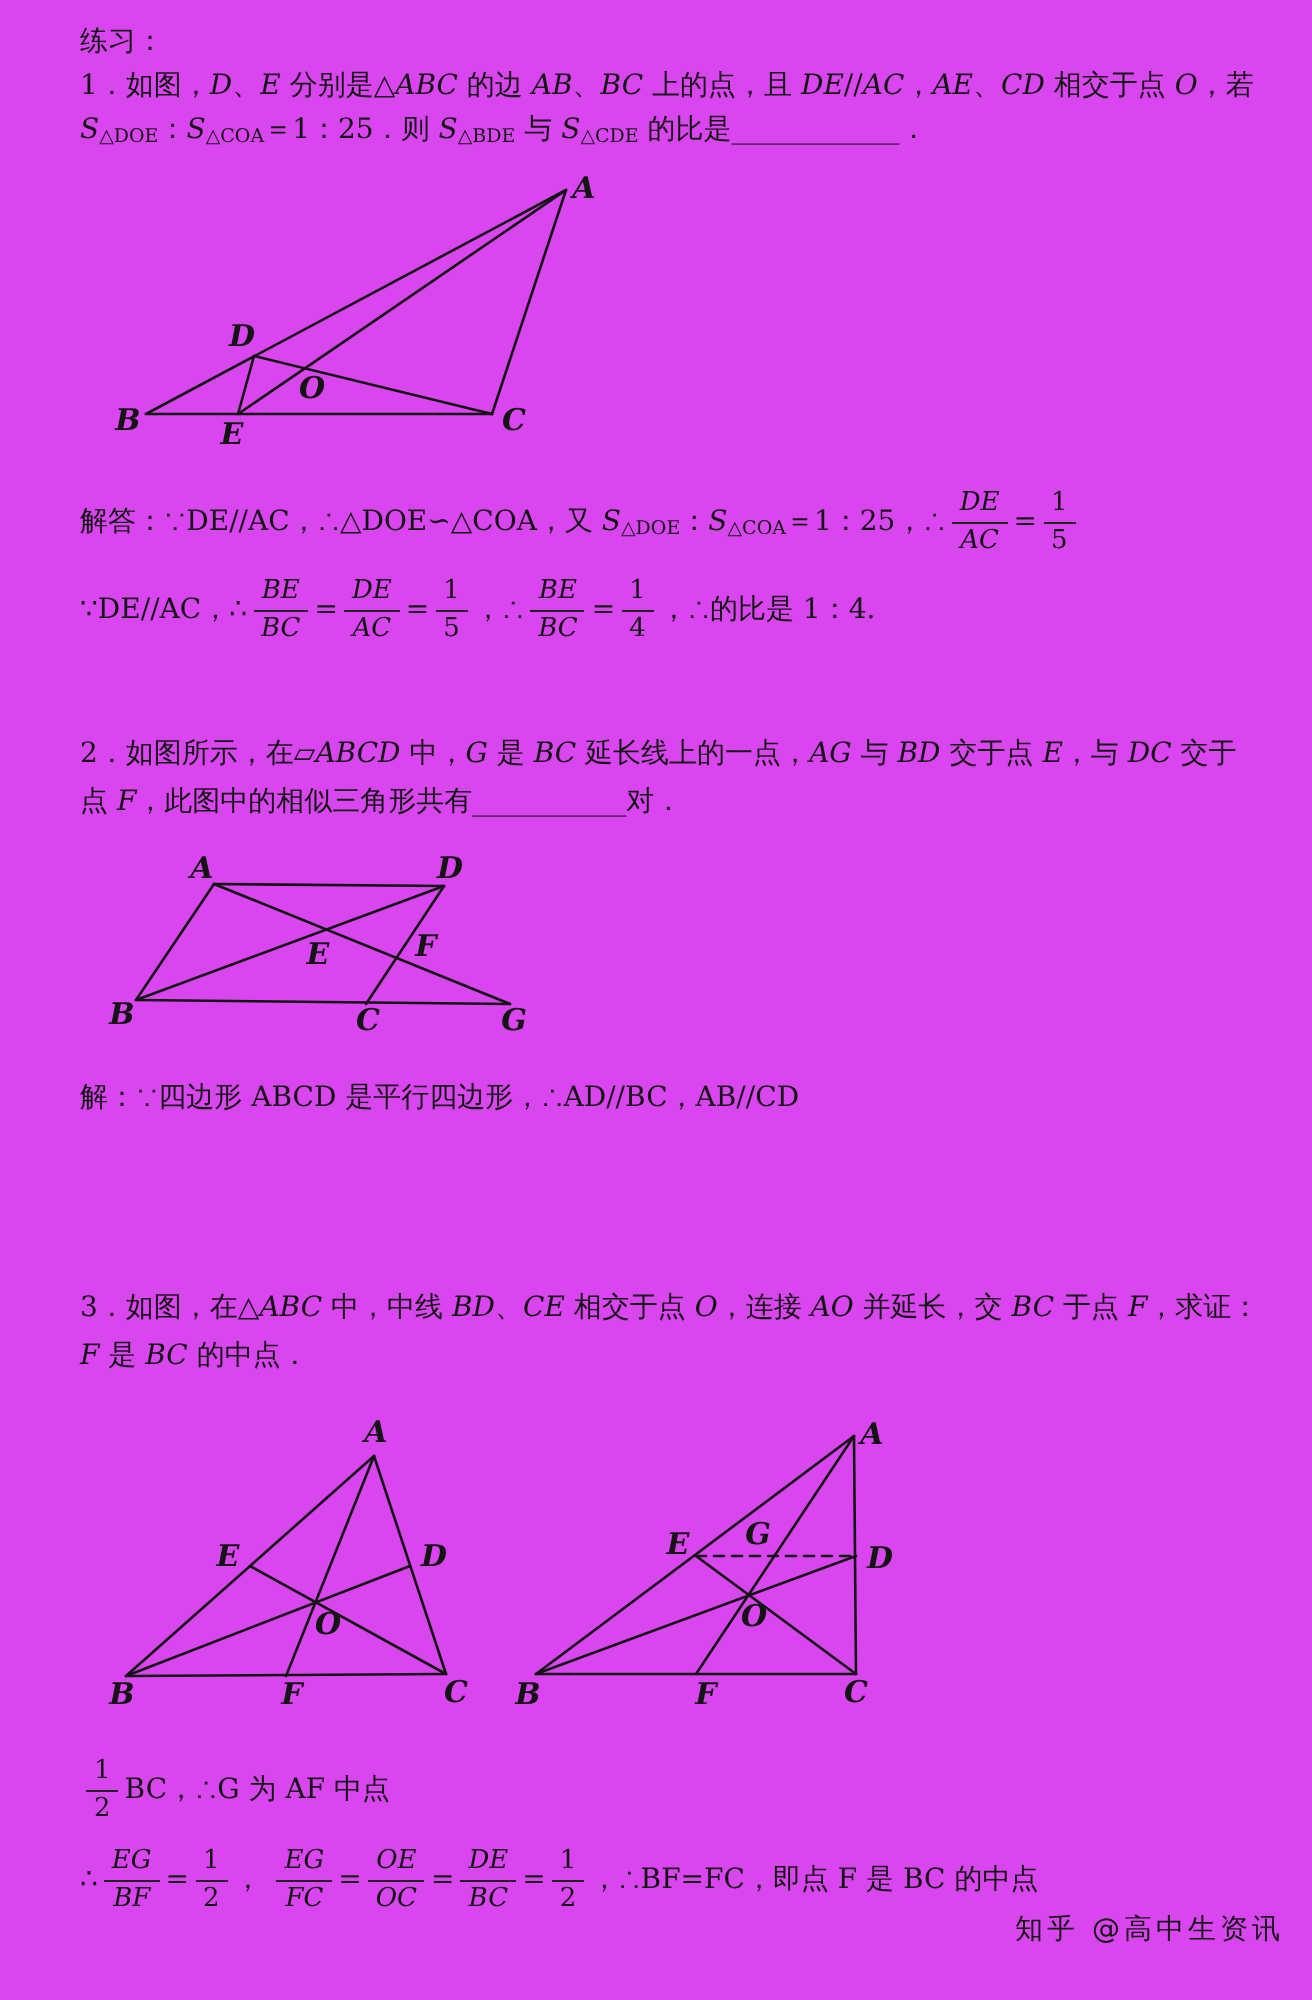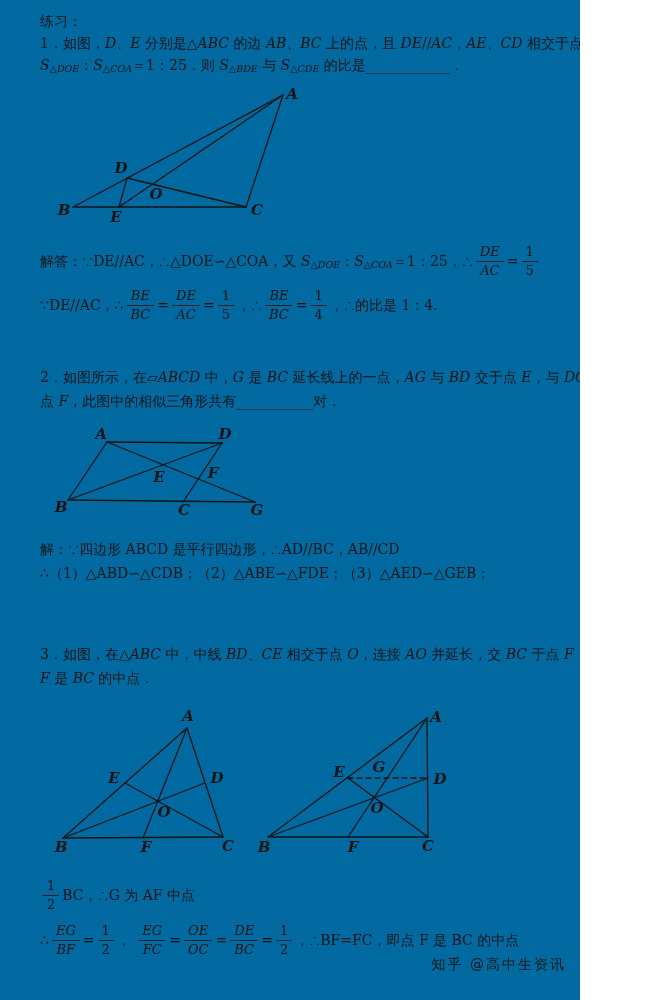--- a/index.html
+++ b/index.html
@@ -1,23 +1,23 @@
 <!DOCTYPE html>
 <html><head>
 <meta charset="utf-8">
 <style>
   html,body{margin:0;padding:0;background:#ffffff;}
-  .page{position:relative;width:580px;height:1000px;background:#0369a1;
+  .page{position:relative;width:656px;height:1000px;background:#d946ef;
         font-family:"DejaVu Serif",serif;color:#151515;overflow:hidden;}
   .line{position:absolute;left:40px;height:22px;font-size:14px;line-height:22px;
         display:flex;align-items:center;white-space:pre;}
   .line span{white-space:pre;}
   .tall{height:48px;align-items:center;}
   .mv{font-style:italic;font-family:"DejaVu Serif",serif;}
-  .msub{font-size:9.5px;font-style:italic;transform:translateY(4px);display:inline-block;}
+  .msub{font-size:9.5px;transform:translateY(4px);display:inline-block;}
   .blank{letter-spacing:0;}
   .frac{display:inline-flex;flex-direction:column;align-items:center;vertical-align:middle;
         margin:0 3px;font-family:"DejaVu Serif",serif;font-style:italic;font-size:13px;line-height:1.2;}
   .fn{padding:0 4px 1px 4px;border-bottom:1.2px solid #222;}
   .fd{padding:1px 4px 0 4px;}
   .numeric{font-style:normal;}
   svg.diag{position:absolute;overflow:visible;}
   svg.diag line{stroke:#141414;stroke-width:1.3;fill:none;stroke-linecap:round;}
   svg.diag text{font-family:"DejaVu Serif",serif;font-style:italic;font-weight:bold;
                 font-size:15px;fill:#141414;text-anchor:middle;}
@@ -65,21 +65,20 @@
       <text x="56" y="14">A</text>
       <text x="180" y="14">D</text>
       <text x="16" y="87">B</text>
       <text x="139" y="90">C</text>
       <text x="212" y="90">G</text>
       <text x="114" y="57">E</text>
       <text x="168" y="53">F</text>
     </svg>
 
   <div class="line" style="top:538px">解：∵四边形 ABCD 是平行四边形，∴AD//BC，AB//CD</div>
-  <div class="line" style="top:562px">∴（1）△ABD∽△CDB；（2）△ABE∽△FDE；（3）△AED∽△GEB；</div>
 
   <div class="line" style="top:643px"><span>3．如图，在△</span><span class="mv">ABC</span><span> 中，中线 </span><span class="mv">BD</span><span>、</span><span class="mv">CE</span><span> 相交于点 </span><span class="mv">O</span><span>，连接 </span><span class="mv">AO</span><span> 并延长，交 </span><span class="mv">BC</span><span> 于点 </span><span class="mv">F</span><span>，求证：</span></div>
   <div class="line" style="top:667px"><span class="mv">F</span><span> 是 </span><span class="mv">BC</span><span> 的中点．</span></div>
 
   <svg class="diag" style="left:50px;top:700px;width:195px;height:160px" viewBox="0 0 195 160">
       <line x1="137" y1="28" x2="13" y2="138"></line>
       <line x1="13" y1="138" x2="173" y2="137"></line>
       <line x1="173" y1="137" x2="137" y2="28"></line>
       <line x1="13" y1="138" x2="155" y2="83"></line>
       <line x1="173" y1="137" x2="75" y2="83"></line>

